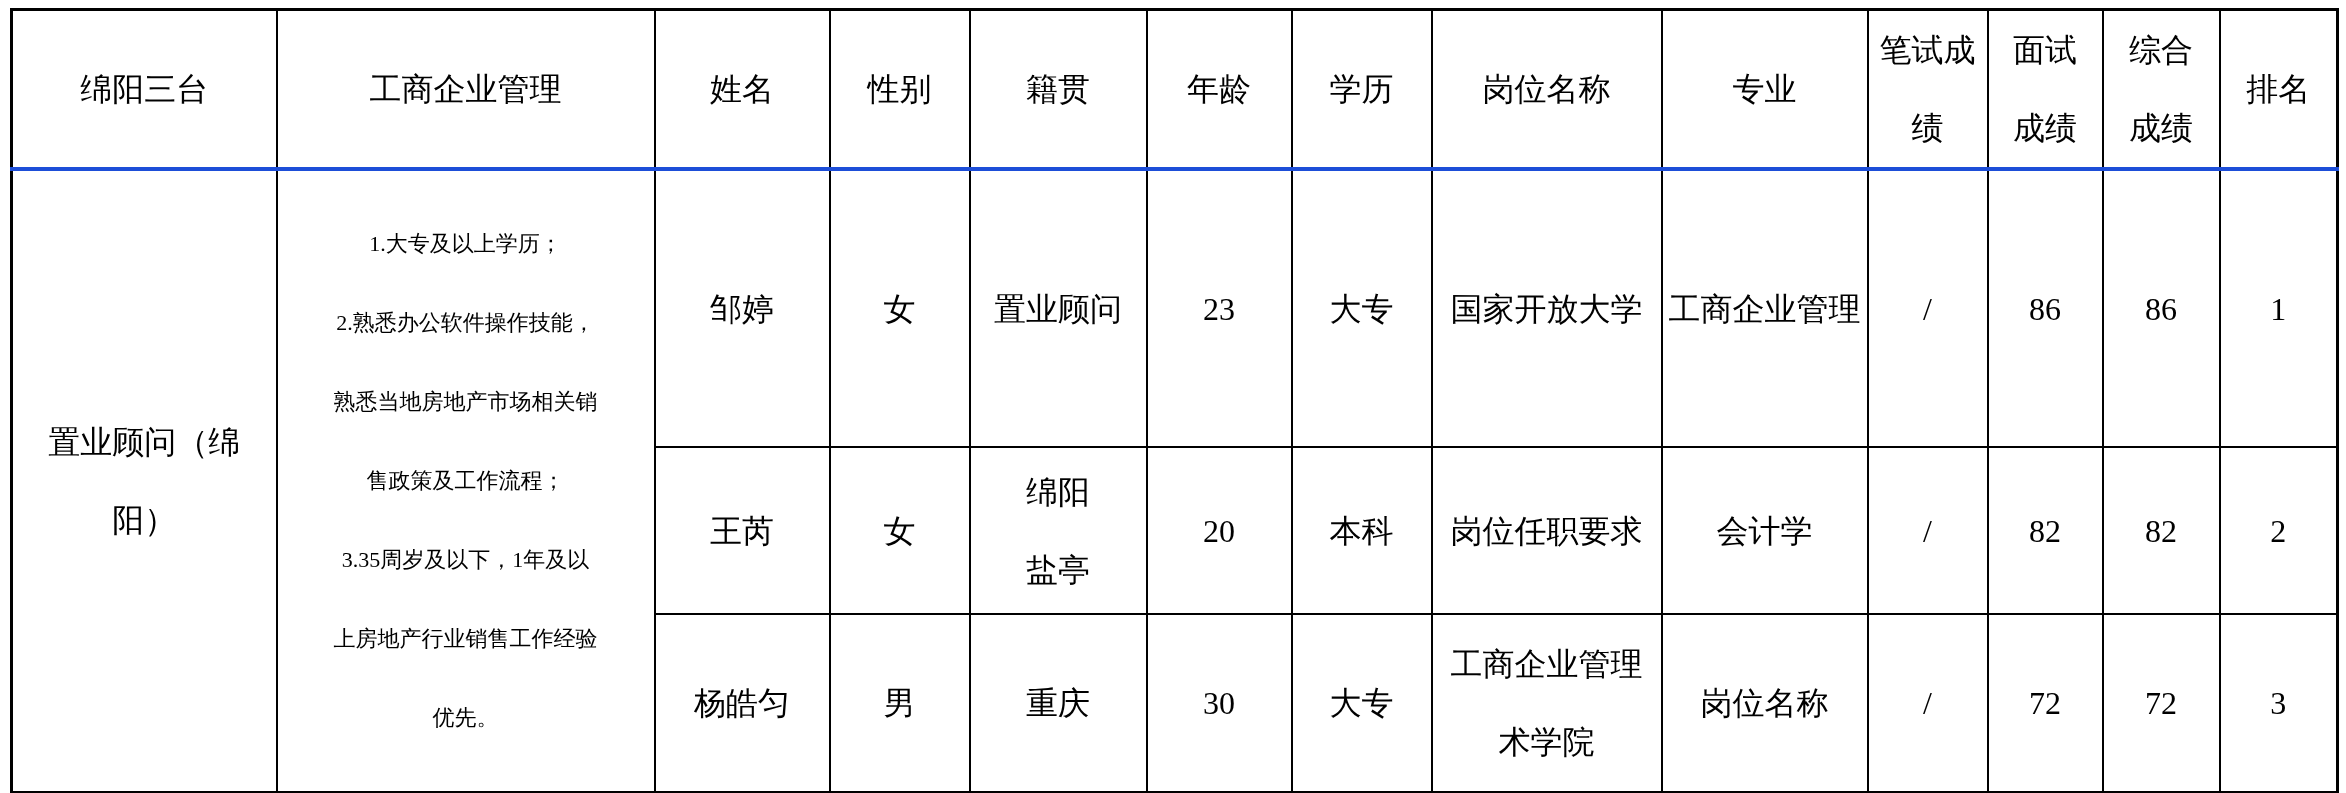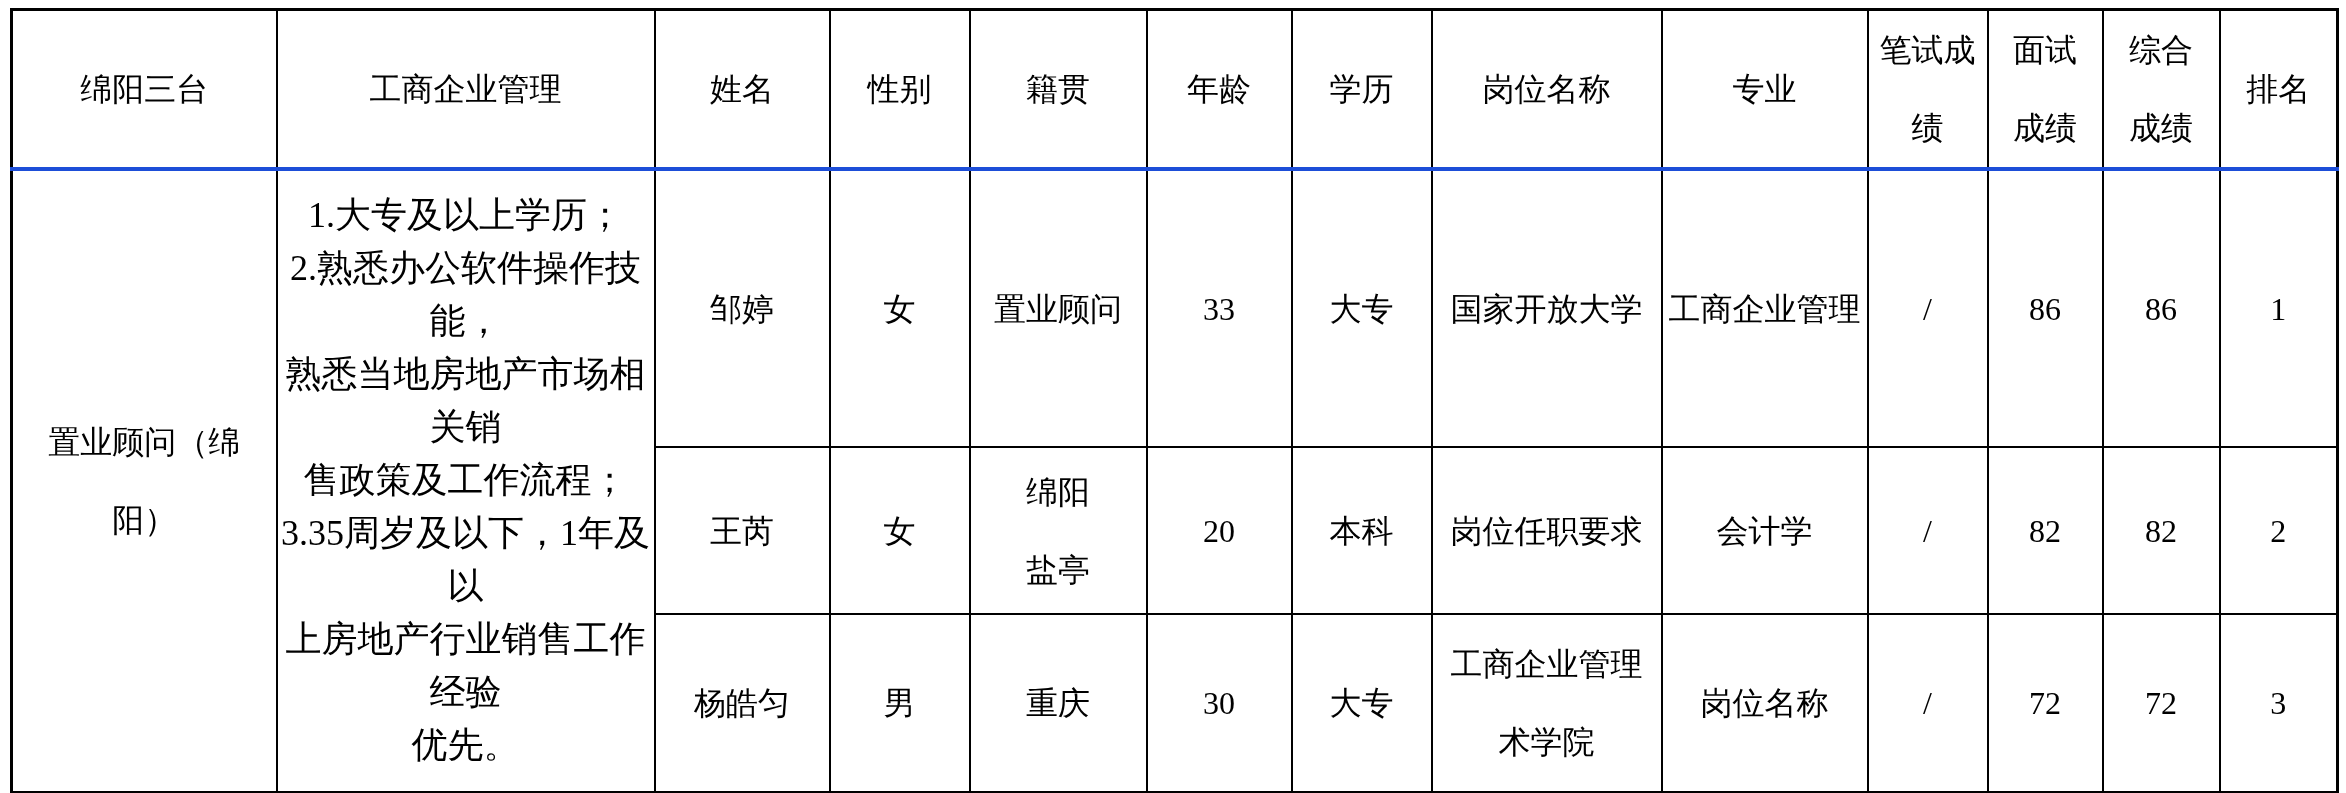--- a/index.html
+++ b/index.html
@@ -40,22 +40,22 @@
     color: #000000;
   }
   .results-table thead th {
     border-bottom: 4px solid #1d4ed8;
   }
   .results-table thead tr { height: 153px; }
   .results-table tbody tr.row-1 { height: 278px; }
   .results-table tbody tr.row-2 { height: 167px; }
   .results-table tbody tr.row-3 { height: 178px; }
   .results-table td.req-cell {
-    font-size: 36px;
-    line-height: 53px;
+    font-size: 22px;
+    line-height: 79px;
   }
 </style>
 </head>
 <body>
 
 <div class="page">
   <table class="results-table">
     <colgroup>
       <col style="width:265px">
       <col style="width:378px">
@@ -98,21 +98,21 @@
         <td rowspan="3" class="req-cell">1.大专及以上学历；
 2.熟悉办公软件操作技能，
 熟悉当地房地产市场相关销
 售政策及工作流程；
 3.35周岁及以下，1年及以
 上房地产行业销售工作经验
 优先。</td>
         <td>邹婷</td>
         <td>女</td>
         <td>置业顾问</td>
-        <td>33</td>
+        <td>23</td>
         <td>大专</td>
         <td>国家开放大学</td>
         <td>工商企业管理</td>
         <td>/</td>
         <td>86</td>
         <td>86</td>
         <td>1</td>
       </tr>
       <tr class="row-2">
         <td>王芮</td>

